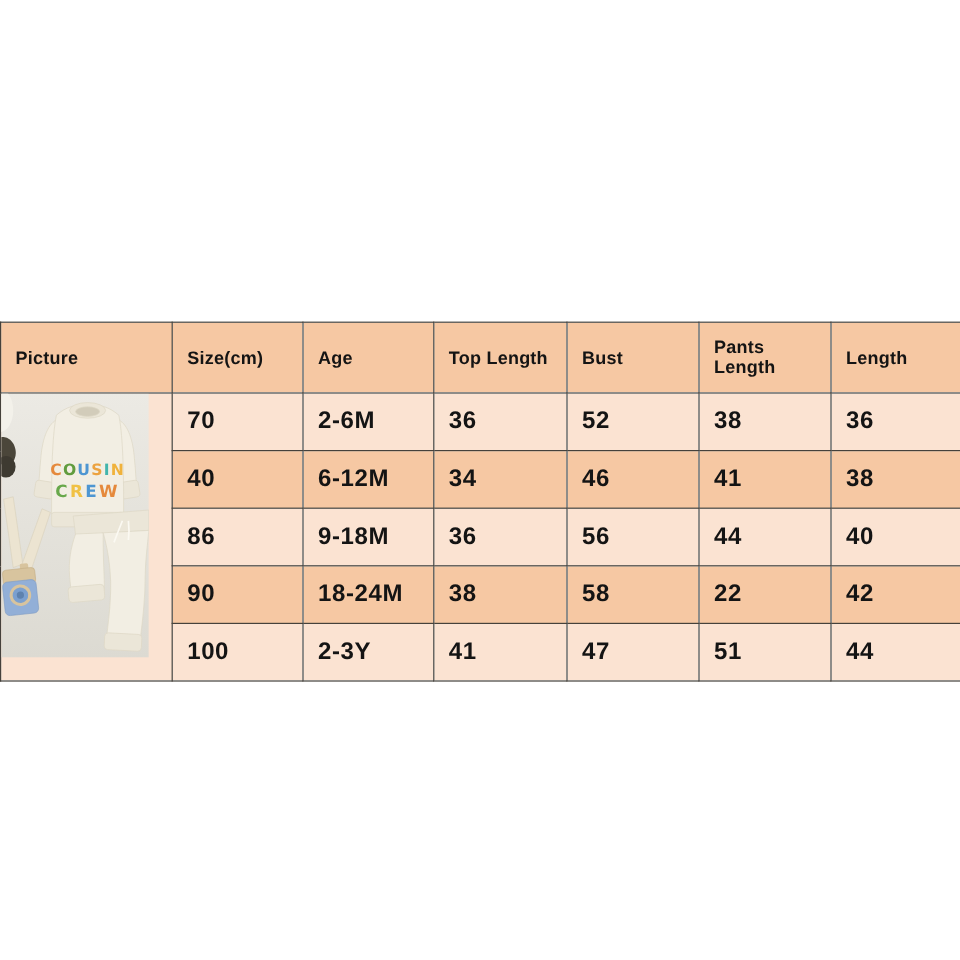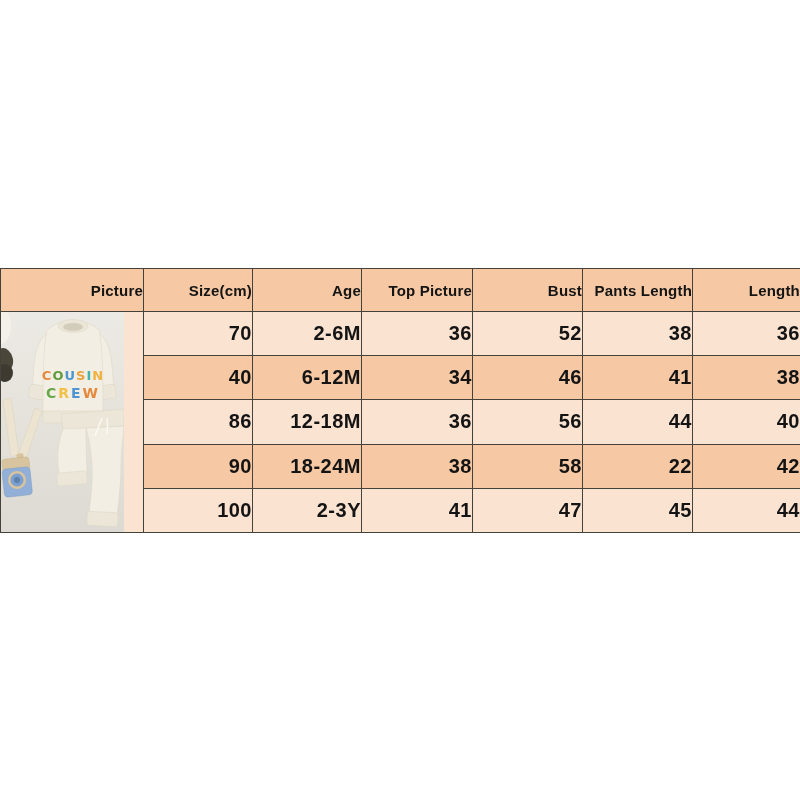--- a/index.html
+++ b/index.html
@@ -22,23 +22,23 @@
   .page{position:absolute;inset:0;background:var(--page-bg);}
   table.size-table{
     position:absolute;
     top:268px;left:0;
     width:800px;
     border-collapse:collapse;
     table-layout:fixed;
   }
   .size-table th,.size-table td{
     border:1px solid var(--border);
-    text-align:right;
+    text-align:left;
     vertical-align:middle;
-    padding:0;
+    padding:12px;
     overflow:hidden;
   }
   .size-table th{
     height:43px;
     background:var(--header-bg);
     font-size:15px;
     font-weight:bold;
     letter-spacing:0.2px;
   }
   .size-table td{
@@ -70,21 +70,21 @@
       <col style="width:111px">
         <col style="width:110px">
         <col style="width:110px">
       <col style="width:108px">
     </colgroup>
     <thead>
       <tr>
         <th>Picture</th>
         <th>Size(cm)</th>
         <th>Age</th>
-        <th>Top Picture</th>
+        <th>Top Length</th>
         <th>Bust</th>
         <th>Pants Length</th>
         <th>Length</th>
       </tr>
     </thead>
     <tbody>
       <tr class="row-light">
         <td class="picture-cell" rowspan="5">
 
           <svg width="123" height="220" viewBox="0 0 123 220">
@@ -165,37 +165,37 @@
       <tr class="row-dark">
         <td>40</td>
         <td>6-12M</td>
         <td>34</td>
         <td>46</td>
         <td>41</td>
         <td>38</td>
       </tr>
       <tr class="row-light">
         <td>86</td>
-        <td>12-18M</td>
+        <td>9-18M</td>
         <td>36</td>
         <td>56</td>
         <td>44</td>
         <td>40</td>
       </tr>
       <tr class="row-dark">
         <td>90</td>
         <td>18-24M</td>
         <td>38</td>
         <td>58</td>
         <td>22</td>
         <td>42</td>
       </tr>
       <tr class="row-light">
         <td>100</td>
         <td>2-3Y</td>
         <td>41</td>
         <td>47</td>
-        <td>45</td>
+        <td>51</td>
         <td>44</td>
       </tr>
     </tbody>
   </table>
 </div>
 
 </body></html>

